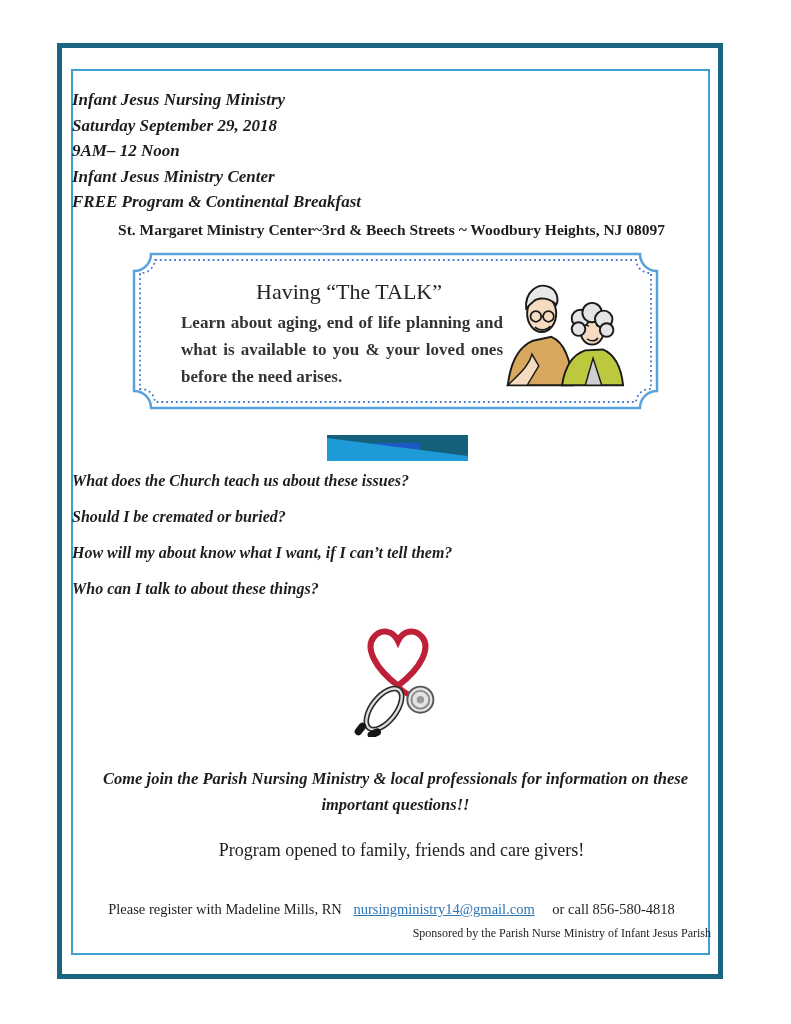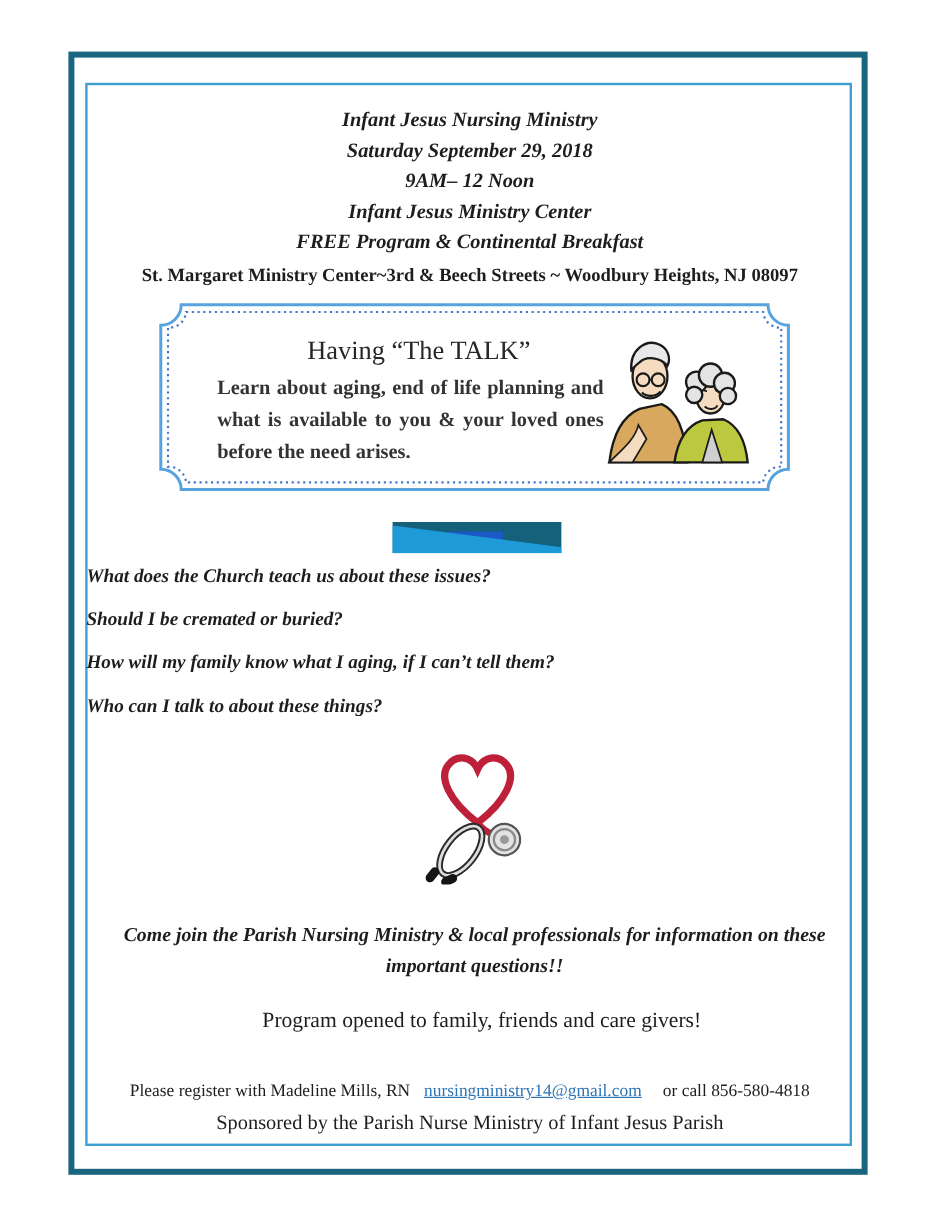--- a/index.html
+++ b/index.html
@@ -10,21 +10,21 @@
   .outer-border{
     position:absolute;left:57px;top:43px;width:656px;height:926px;
     border:5px solid #1a657f;
   }
   .inner-border{
     position:absolute;left:71px;top:69px;width:635px;height:882px;
     border:2px solid #3ea0d2;
   }
   .header{
     position:absolute;left:72px;top:87px;width:639px;
-    text-align:center;font-weight:bold;font-style:italic;
+    text-align:left;font-weight:bold;font-style:italic;
     font-size:17px;line-height:25.5px;
   }
   .address{
     position:absolute;left:72px;top:221px;width:639px;
     text-align:center;font-weight:bold;font-size:15.5px;
   }
   .talk-box{position:absolute;left:131px;top:251px;width:529px;height:160px;}
   .talk-box .frame{position:absolute;left:0;top:0;}
   .talk-title{
     position:absolute;left:48px;top:28px;width:340px;margin:0;
@@ -54,21 +54,21 @@
   .register{
     position:absolute;left:72px;top:901px;width:639px;
     text-align:center;font-size:14.5px;
   }
   .register .email{
     color:#2e75b6;text-decoration:underline;cursor:pointer;
     margin:0 14px 0 8px;
   }
   .sponsored{
     position:absolute;left:72px;top:926px;width:639px;
-    text-align:center;font-size:17px;
+    text-align:right;font-size:12px;
   }
 </style>
 </head>
 <body>
 
 <div class="page">
 
   <div class="outer-border"></div>
   <div class="inner-border"></div>
 
@@ -115,21 +115,21 @@
 
   <svg class="banner" width="141" height="26" viewBox="0 0 141 26">
     <rect x="0" y="0" width="141" height="26" fill="#15607a"></rect>
     <rect x="46" y="8" width="46" height="12" fill="#1d58c8"></rect>
     <polygon points="0,3 141,21 141,26 0,26" fill="#1e9ad6"></polygon>
   </svg>
 
   <div class="questions">
     <p class="q">What does the Church teach us about these issues?</p>
     <p class="q">Should I be cremated or buried?</p>
-    <p class="q">How will my family know what I aging, if I can’t tell them?</p>
+    <p class="q">How will my about know what I want, if I can’t tell them?</p>
     <p class="q">Who can I talk to about these things?</p>
   </div>
 
   <svg class="heart" width="112" height="124" viewBox="0 0 120 133">
     <path d="M60 78 C34 58 25 37 34 26 C42 16 55 19 60 30 C65 19 78 16 86 26 C95 37 86 58 60 78" fill="none" stroke="#bf2039" stroke-width="6.5" stroke-linecap="round"></path>
     <path d="M60 78 C64 84 70 87 75 89" fill="none" stroke="#bf2039" stroke-width="6" stroke-linecap="round"></path>
     <circle cx="84" cy="93" r="14" fill="#e3e3e3" stroke="#555555" stroke-width="2"></circle>
     <circle cx="84" cy="93" r="9.5" fill="none" stroke="#8a8a8a" stroke-width="2"></circle>
     <circle cx="84" cy="93" r="4" fill="#9a9a9a"></circle>
     <ellipse cx="45" cy="103" rx="13" ry="26" fill="none" stroke="#2a2a2a" stroke-width="6" transform="rotate(38 45 103)"></ellipse>

